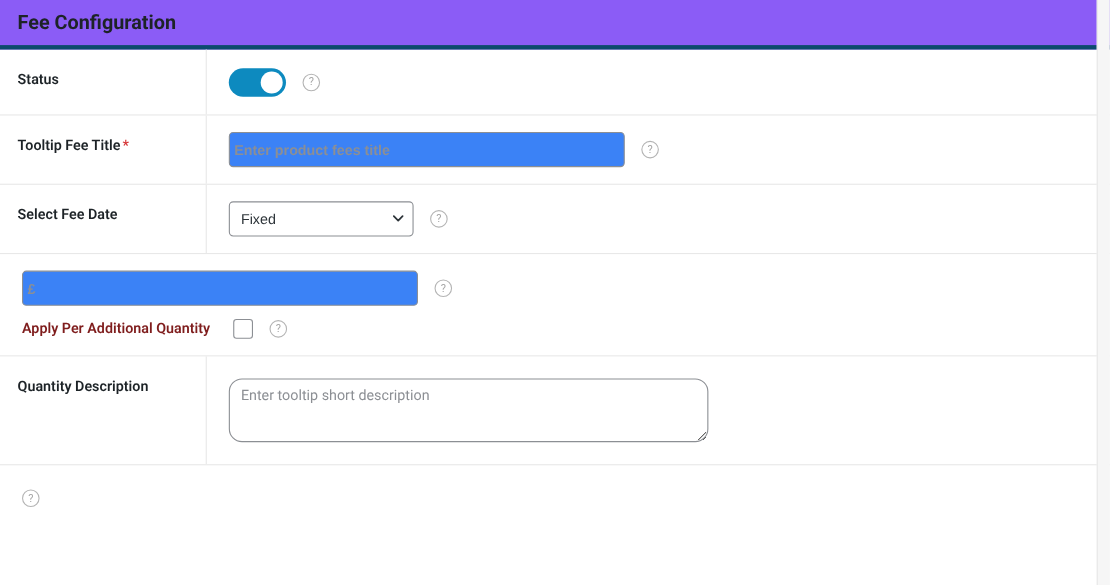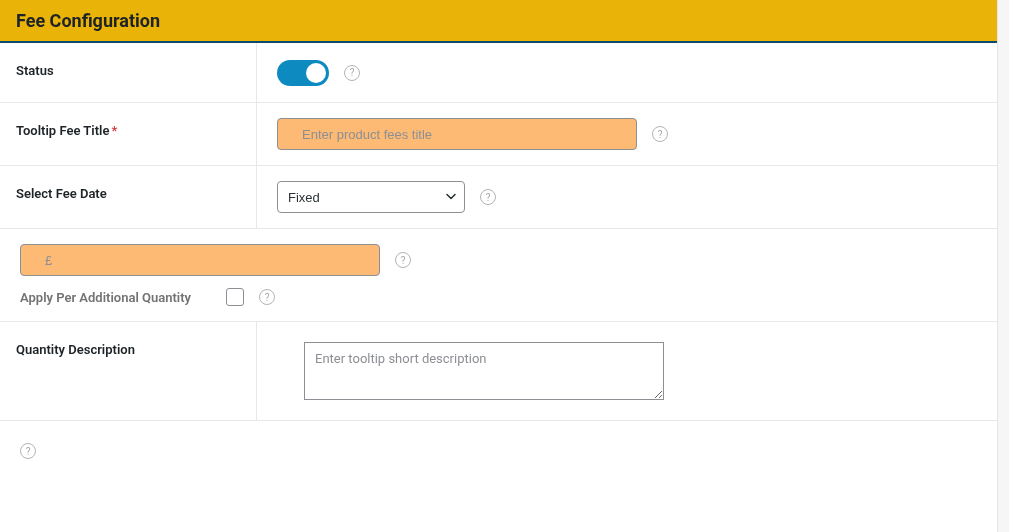--- a/index.html
+++ b/index.html
@@ -9,39 +9,39 @@
     }
     body {
       font-family: -apple-system, BlinkMacSystemFont, "Segoe UI", Roboto, Helvetica, Arial, sans-serif;
       background: #ffffff;
       width: 1009px;
       height: 532px;
       overflow: hidden;
       position: relative;
     }
     .header {
-      background: #eab308;
+      background: #8b5cf6;
       padding: 10px 16px;
-      border-bottom: 2px solid #0c4a6e;
+      border-bottom: 4px solid #0c4a6e;
     }
     .header h2 {
       font-size: 18px;
       font-weight: 700;
       color: #1d2327;
     }
     .form-table {
       width: 100%;
     }
     .form-row {
       display: flex;
       border-bottom: 1px solid #e8e8e8;
       min-height: 60px;
     }
     .form-label-cell {
-      width: 257px;
+      width: 188px;
       padding: 20px 10px 20px 16px;
       border-right: 1px solid #e8e8e8;
       display: flex;
       align-items: flex-start;
     }
     .form-label {
       font-size: 13px;
       font-weight: 600;
       color: #1d2327;
     }
@@ -76,33 +76,34 @@
       right: 3px;
       top: 3px;
       width: 20px;
       height: 20px;
       background: #ffffff;
       border-radius: 50%;
     }
     .text-input {
       width: 360px;
       height: 32px;
-      padding: 4px 24px;
+      padding: 4px 4px;
       border: 1px solid #8c8f94;
       border-radius: 4px;
       font-size: 13px;
       color: #2c3338;
-      background: #fdba74;
+      background: #3b82f6;
+      font-weight: bold;
     }
     .text-input::placeholder {
       color: #8c8f94;
     }
     .select-wrap {
       position: relative;
-      width: 188px;
+      width: 168px;
     }
     .select-input {
       width: 100%;
       height: 32px;
       padding: 4px 28px 4px 10px;
       border: 1px solid #8c8f94;
       border-radius: 4px;
       font-size: 13px;
       color: #2c3338;
       background: #ffffff;
@@ -110,31 +111,30 @@
       cursor: pointer;
     }
     .select-chevron {
       position: absolute;
       right: 8px;
       top: 50%;
       transform: translateY(-50%);
       pointer-events: none;
     }
     .textarea-input {
-      width: 360px;
+      width: 436px;
       height: 58px;
       padding: 8px 10px;
       border: 1px solid #8c8f94;
-      border-radius: 0;
+      border-radius: 12px;
       font-size: 13px;
       color: #2c3338;
       background: #ffffff;
       resize: both;
       font-family: inherit;
-      margin-left: 27px;
     }
     .textarea-input::placeholder {
       color: #8c8f94;
     }
     .help-icon {
       width: 16px;
       height: 16px;
       border: 1px solid #b4b4b4;
       border-radius: 50%;
       display: inline-flex;
@@ -150,22 +150,22 @@
       height: 18px;
       border: 1px solid #8c8f94;
       border-radius: 3px;
       cursor: pointer;
       appearance: none;
       background: #fff;
     }
     .checkbox-label {
       font-size: 13px;
       font-weight: 600;
-      color: #737373;
-      margin-right: 20px;
+      color: #7f1d1d;
+      margin-right: 6px;
     }
     .scrollbar-track {
       position: absolute;
       right: 0;
       top: 0;
       width: 12px;
       height: 100%;
       background: #f6f6f6;
       border-left: 1px solid #e6e6e6;
     }

